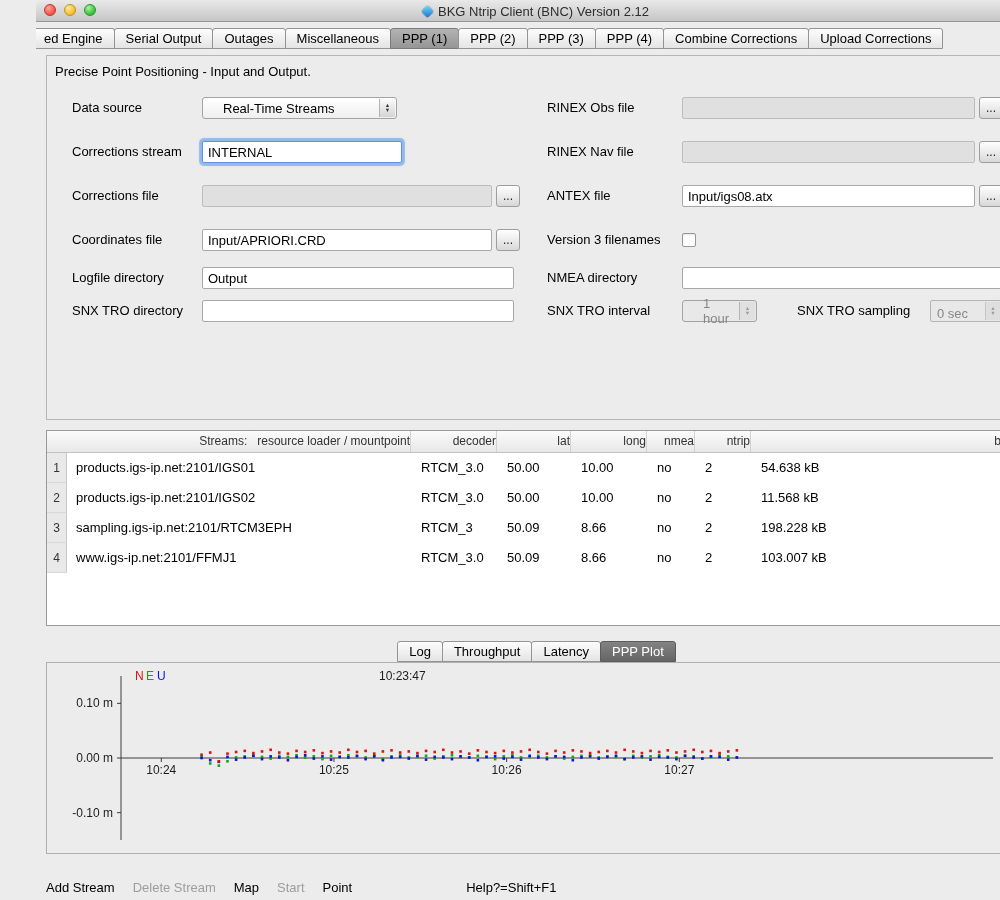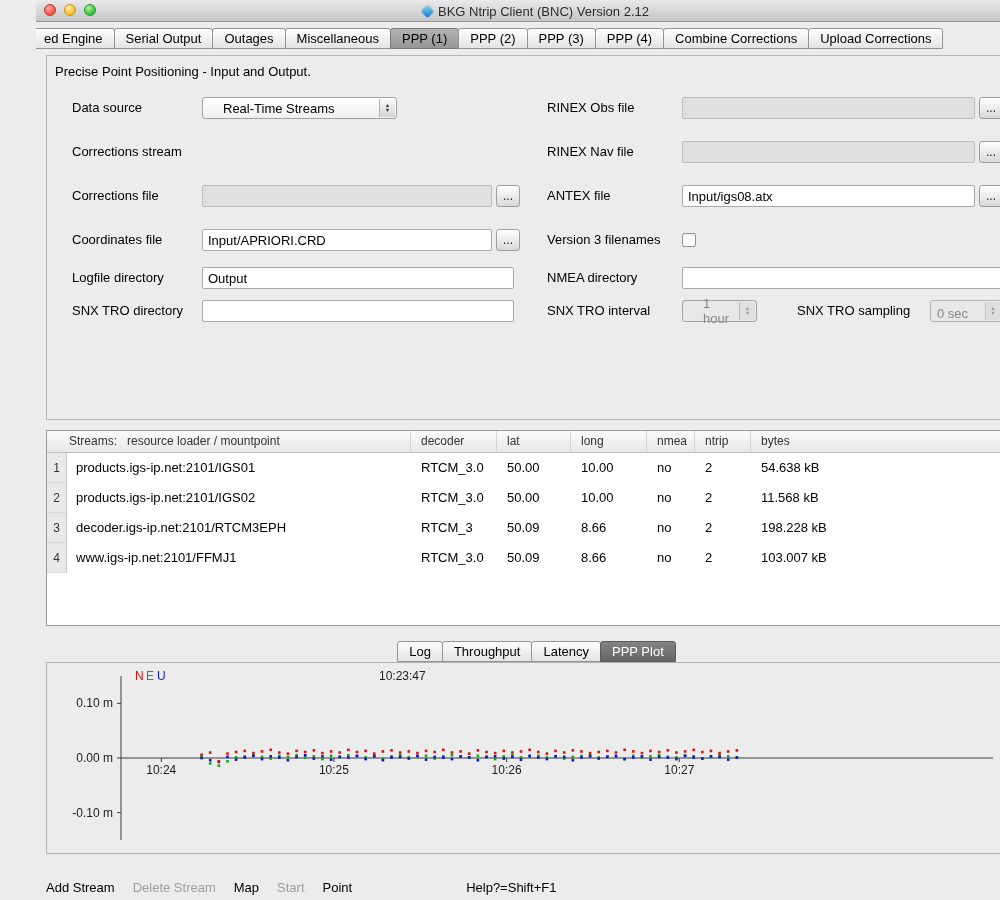--- a/index.html
+++ b/index.html
@@ -108,21 +108,21 @@
   
   .streams-panel {
     position:absolute; left:10px; top:430px; width:978px; height:196px;
     border:1px solid #999; background:#fff; overflow:hidden;
   }
   .thead {
     display:grid; grid-template-columns:364px 86px 74px 76px 48px 56px auto;
     height:22px; background:linear-gradient(#fbfbfb,#e8e8e8);
     border-bottom:1px solid #c2c2c2; font-size:12px; color:#333;
   }
-  .hc { line-height:21px; padding-left:10px; border-right:1px solid #d2d2d2; white-space:pre; overflow:hidden; }
+  .hc { line-height:21px; padding-left:10px; border-right:1px solid #d2d2d2; white-space:pre; overflow:hidden;text-align:right; }
   .hc.h-mp { padding-left:22px; }
   .hc:last-child { border-right:none; }
   .trow {
     display:grid; grid-template-columns:20px 344px 86px 74px 76px 48px 56px auto;
     height:30px; font-size:13px; color:#000;
   }
   .trow .c { line-height:30px; padding-left:10px; white-space:nowrap; overflow:hidden; }
   .trow .num {
     background:#e9e9e9; border-right:1px solid #c7c7c7; border-bottom:1px solid #d8d8d8;
     font-size:12px; color:#333; text-align:center; padding-left:0;
@@ -188,20 +188,21 @@
     <label class="lbl" style="left:25px;top:41px">Data source</label>
     <div class="combo" style="left:155px;top:41px;width:195px">
       <span>Real-Time Streams</span>
       <span class="combo-btn">
           <i>▲</i>
           <i>▼</i>
         </span>
     </div>
 
     <label class="lbl" style="left:25px;top:85px">Corrections stream</label>
+    <input class="field focused" style="left: 155px; top: 85px; width: 200px;" value="INTERNAL">
 
     <label class="lbl" style="left:25px;top:129px">Corrections file</label>
     <input class="field" style="left: 155px; top: 129px; width: 290px;" disabled="">
     <button class="browse" style="left:449px;top:129px">...</button>
 
     <label class="lbl" style="left:25px;top:173px">Coordinates file</label>
     <input class="field" style="left: 155px; top: 173px; width: 290px;" value="Input/APRIORI.CRD">
     <button class="browse" style="left:449px;top:173px">...</button>
 
     <label class="lbl" style="left:25px;top:211px">Logfile directory</label>
@@ -273,21 +274,21 @@
       <div class="c mp">products.igs-ip.net:2101/IGS02</div>
       <div class="c">RTCM_3.0</div>
       <div class="c">50.00</div>
       <div class="c">10.00</div>
       <div class="c">no</div>
       <div class="c">2</div>
       <div class="c">11.568 kB</div>
     </div>
     <div class="trow">
       <div class="c num">3</div>
-      <div class="c mp">decoder.igs-ip.net:2101/RTCM3EPH</div>
+      <div class="c mp">sampling.igs-ip.net:2101/RTCM3EPH</div>
       <div class="c">RTCM_3</div>
       <div class="c">50.09</div>
       <div class="c">8.66</div>
       <div class="c">no</div>
       <div class="c">2</div>
       <div class="c">198.228 kB</div>
     </div>
     <div class="trow">
       <div class="c num">4</div>
       <div class="c mp">www.igs-ip.net:2101/FFMJ1</div>

